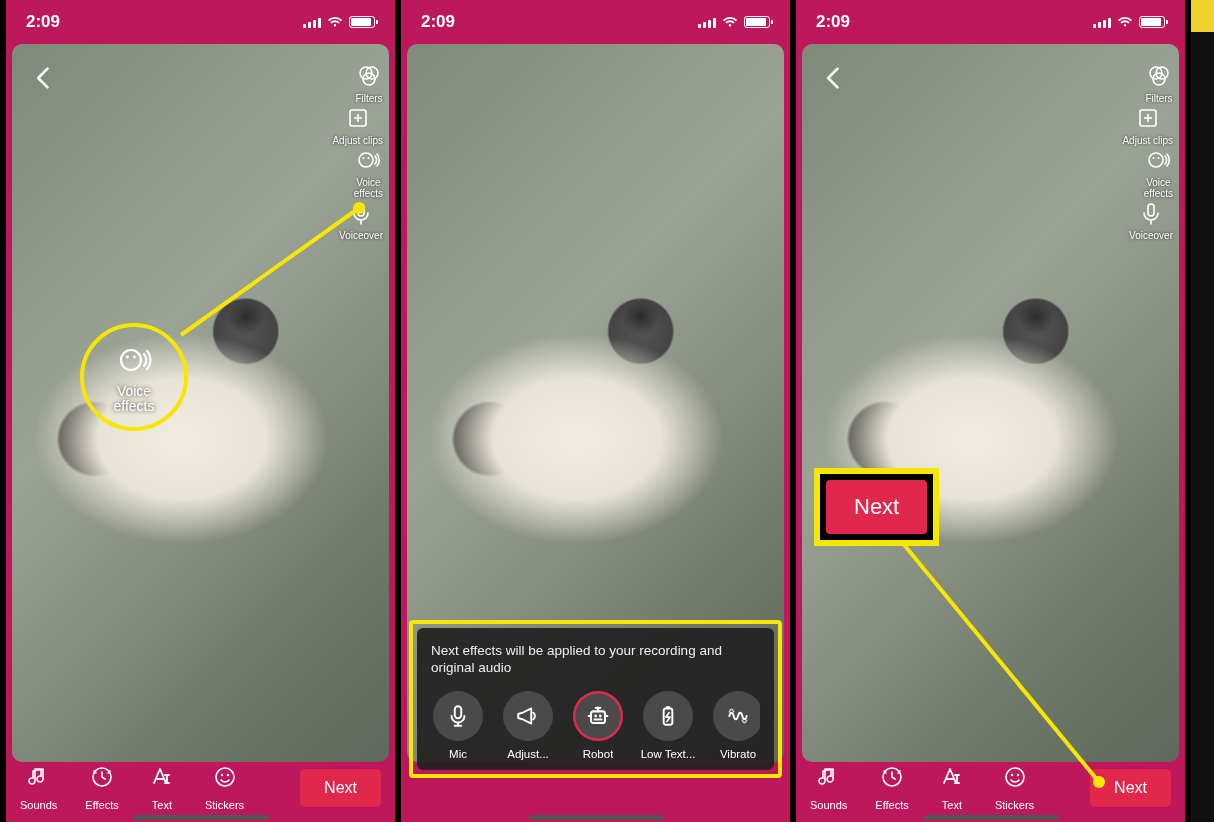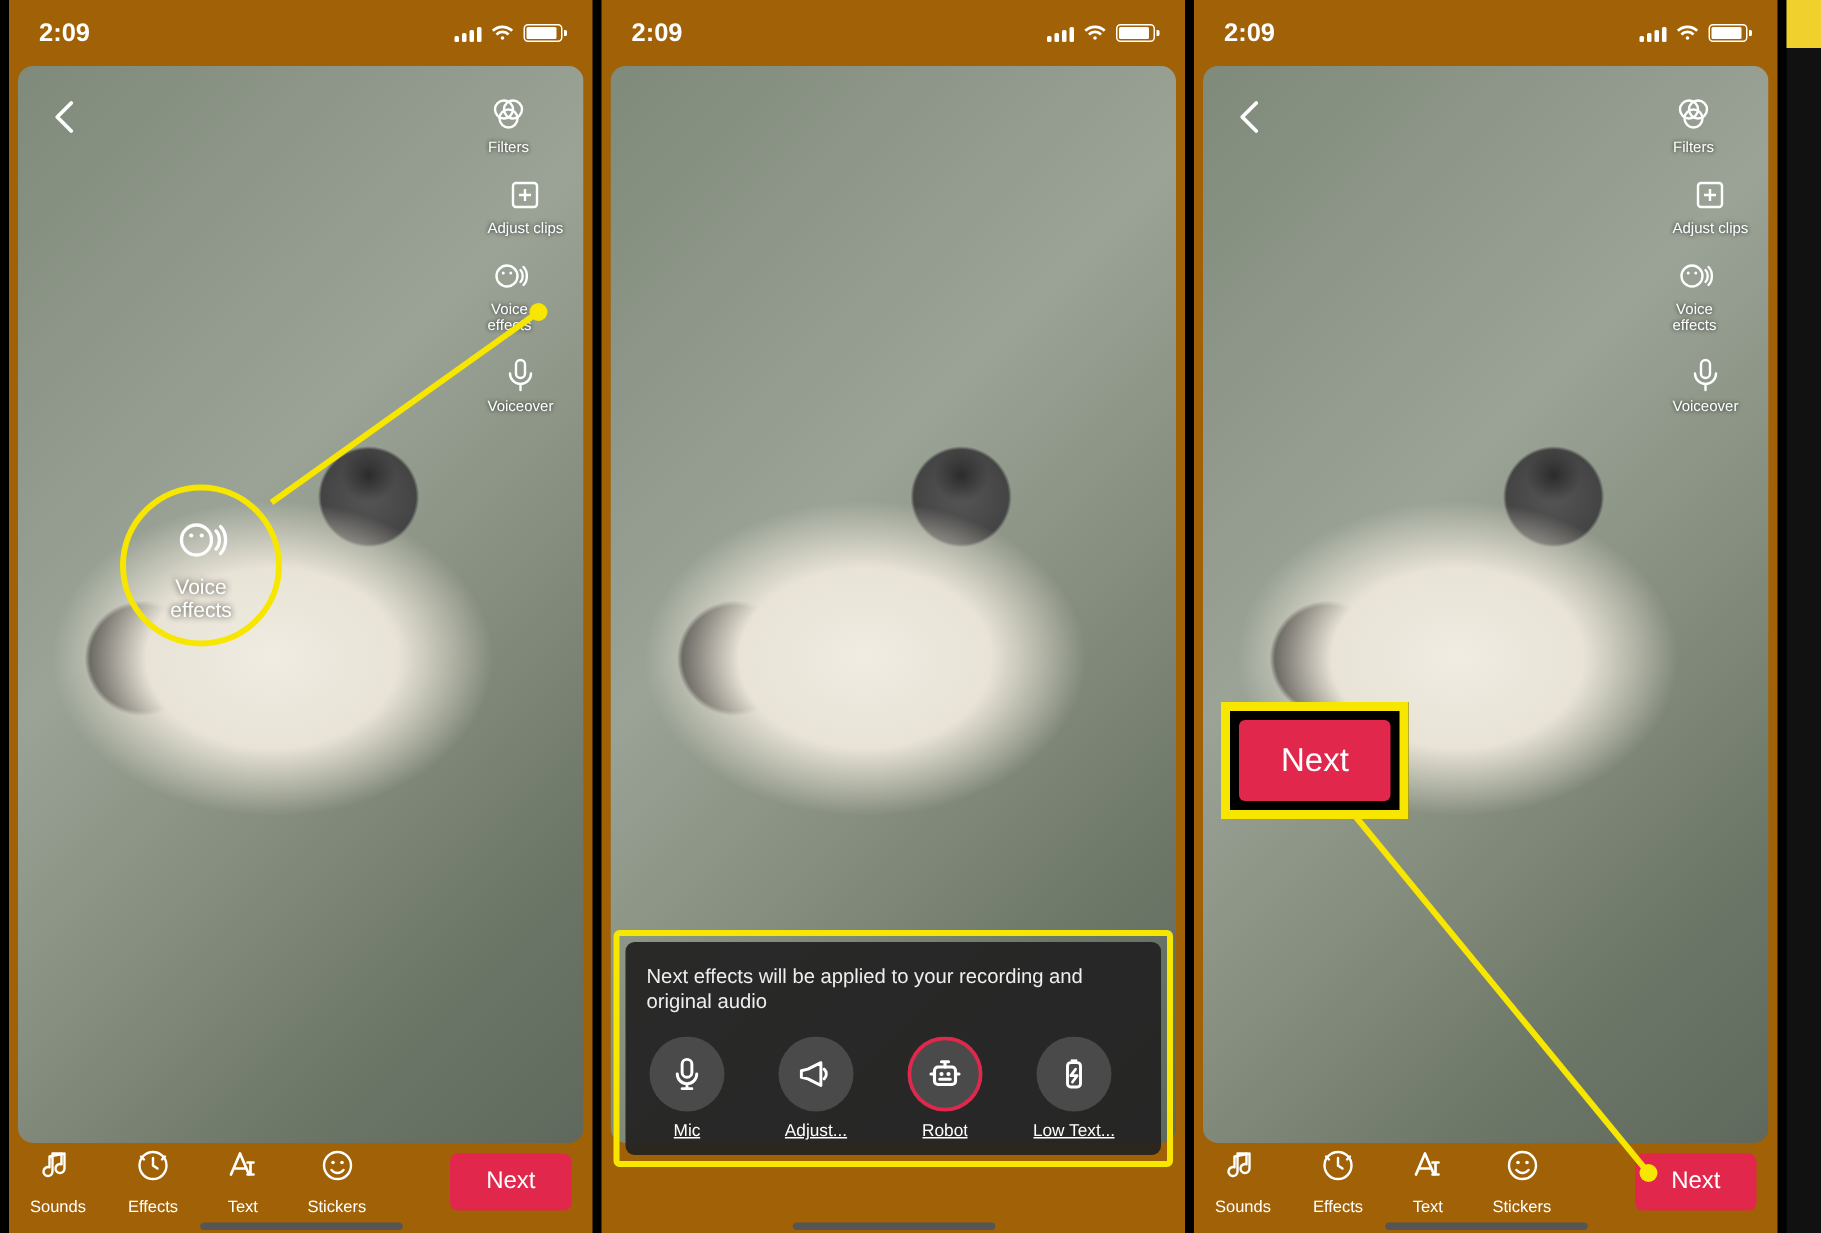--- a/index.html
+++ b/index.html
@@ -1,18 +1,18 @@
 <!DOCTYPE html>
 <html><head>
 <meta charset="utf-8">
 <style>
   * { box-sizing: border-box; margin: 0; padding: 0; }
   html, body { width: 1214px; height: 822px; background: #000; font-family: -apple-system, Helvetica, Arial, sans-serif; overflow: hidden; }
   .stage { position: relative; width: 1214px; height: 822px; }
-  .phone { position: absolute; top: 0; width: 389px; height: 822px; background: #a16207; overflow: hidden; }
+  .phone { position: absolute; top: 0; width: 389px; height: 822px; background: #be185d; overflow: hidden; }
   .phone.p1 { left: 6px; }
   .phone.p2 { left: 401px; }
   .phone.p3 { left: 796px; }
   .divider { position: absolute; top: 0; width: 6px; height: 822px; background: #000; }
   .divider.d0 { left: 0; }
   .divider.d1 { left: 395px; }
   .divider.d2 { left: 790px; }
 
   
   .status { position: absolute; top: 0; left: 0; right: 0; height: 44px; display: flex; align-items: center; justify-content: space-between; padding: 0 20px; color: #fff; font-size: 17px; font-weight: 600; z-index: 30; }
@@ -32,21 +32,21 @@
       radial-gradient(circle 70px at 22% 55%, #1a1a1a 0%, #1a1a1a 50%, transparent 55%),
       radial-gradient(circle 45px at 62% 40%, #555 0%, #444 70%, transparent 75%),
       linear-gradient(135deg, #7f8a7a 0%, #8d9688 20%, #9aa396 40%, #878f80 60%, #6e7869 80%, #5e685c 100%);
   }
   .media::after { content:""; position:absolute; inset:0; background: radial-gradient(circle 30px at 62% 38%, #2b2b2b 0%, transparent 60%); }
 
   
   .backbtn { position:absolute; top:64px; left:24px; width:28px; height:28px; color:#fff; z-index:20; }
 
   
-  .rtools { position:absolute; top:62px; right:12px; width:58px; display:flex; flex-direction:column; align-items:flex-start; gap:12px; z-index:20; }
+  .rtools { position:absolute; top:62px; right:12px; width:58px; display:flex; flex-direction:column; align-items:flex-end; gap:0; z-index:20; }
   .rtool { display:flex; flex-direction:column; align-items:center; color:#fff; font-size:10px; text-align:center; gap:3px; text-shadow:0 0 3px rgba(0,0,0,.8); }
   .rtool .ic { width:28px; height:28px; display:flex; align-items:center; justify-content:center; }
   .rtool .lbl { line-height: 1.1; max-width: 56px; }
 
   
   .btoolbar { position:absolute; left:0; right:0; bottom:10px; height:48px; display:flex; align-items:center; padding:0 14px; gap:28px; z-index:20; }
   .btool { display:flex; flex-direction:column; align-items:center; color:#fff; font-size:11px; gap:10px; width:42px; }
   .btool .ic { width:24px; height:24px; }
   .spacer { flex: 1; }
   .nextbtn { background:#e1274c; color:#fff; font-size:16px; font-weight:500; border:none; border-radius:5px; padding:10px 24px; }
@@ -61,21 +61,21 @@
 
   
   .zoom-ve { position:absolute; left:0; top:0; width:100%; height:100%; display:flex; flex-direction:column; align-items:center; justify-content:center; color:#fff; font-size:14px; text-shadow:0 0 4px rgba(0,0,0,.8); }
   .zoom-ve .ic { width:40px; height:40px; margin-bottom:4px; }
   .zoom-ve .lbl { text-align:center; line-height:1.1; }
 
   
   .ve-border { position:absolute; left:8px; right:8px; bottom:44px; border:4px solid #f7e600; border-radius:4px; padding:4px; z-index:35; }
   .ve-panel { background: rgba(33,33,33,.92); border-radius:6px; padding:14px 14px 10px; color:#fff; }
   .ve-msg { font-size:13.5px; line-height:1.3; color:#eee; margin-bottom:14px; }
-  .ve-row { display:flex; align-items:flex-end; gap:32px; overflow:hidden;text-decoration:underline; }
+  .ve-row { display:flex; align-items:flex-end; gap:16px; overflow:hidden; }
   .ve-item { display:flex; flex-direction:column; align-items:center; gap:7px; flex:0 0 auto; width:54px; }
   .ve-item .circ { width:50px; height:50px; border-radius:50%; background:#4a4a4a; display:flex; align-items:center; justify-content:center; position:relative; }
   .ve-item.selected .circ { box-shadow: inset 0 0 0 2.5px #e1274c; }
   .ve-item .vlbl { font-size:11.5px; color:#fff; white-space:nowrap; max-width:58px; overflow:hidden; text-overflow:ellipsis; }
 
   
   .next-callout { position:absolute; z-index:42; border:6px solid #f7e600; background:#000; padding:6px; }
   .next-callout .btn { background:#e1274c; color:#fff; font-size:22px; font-weight:500; padding:14px 28px; border-radius:4px; }
 
   

